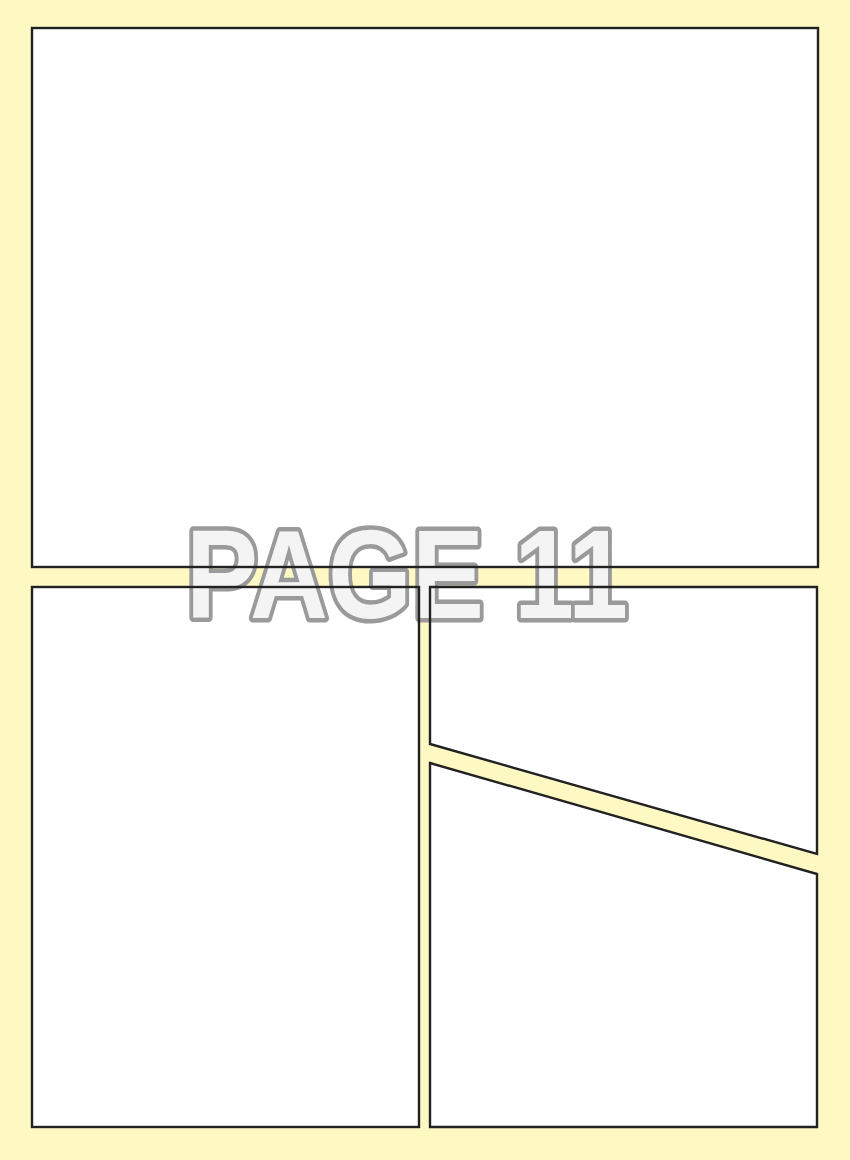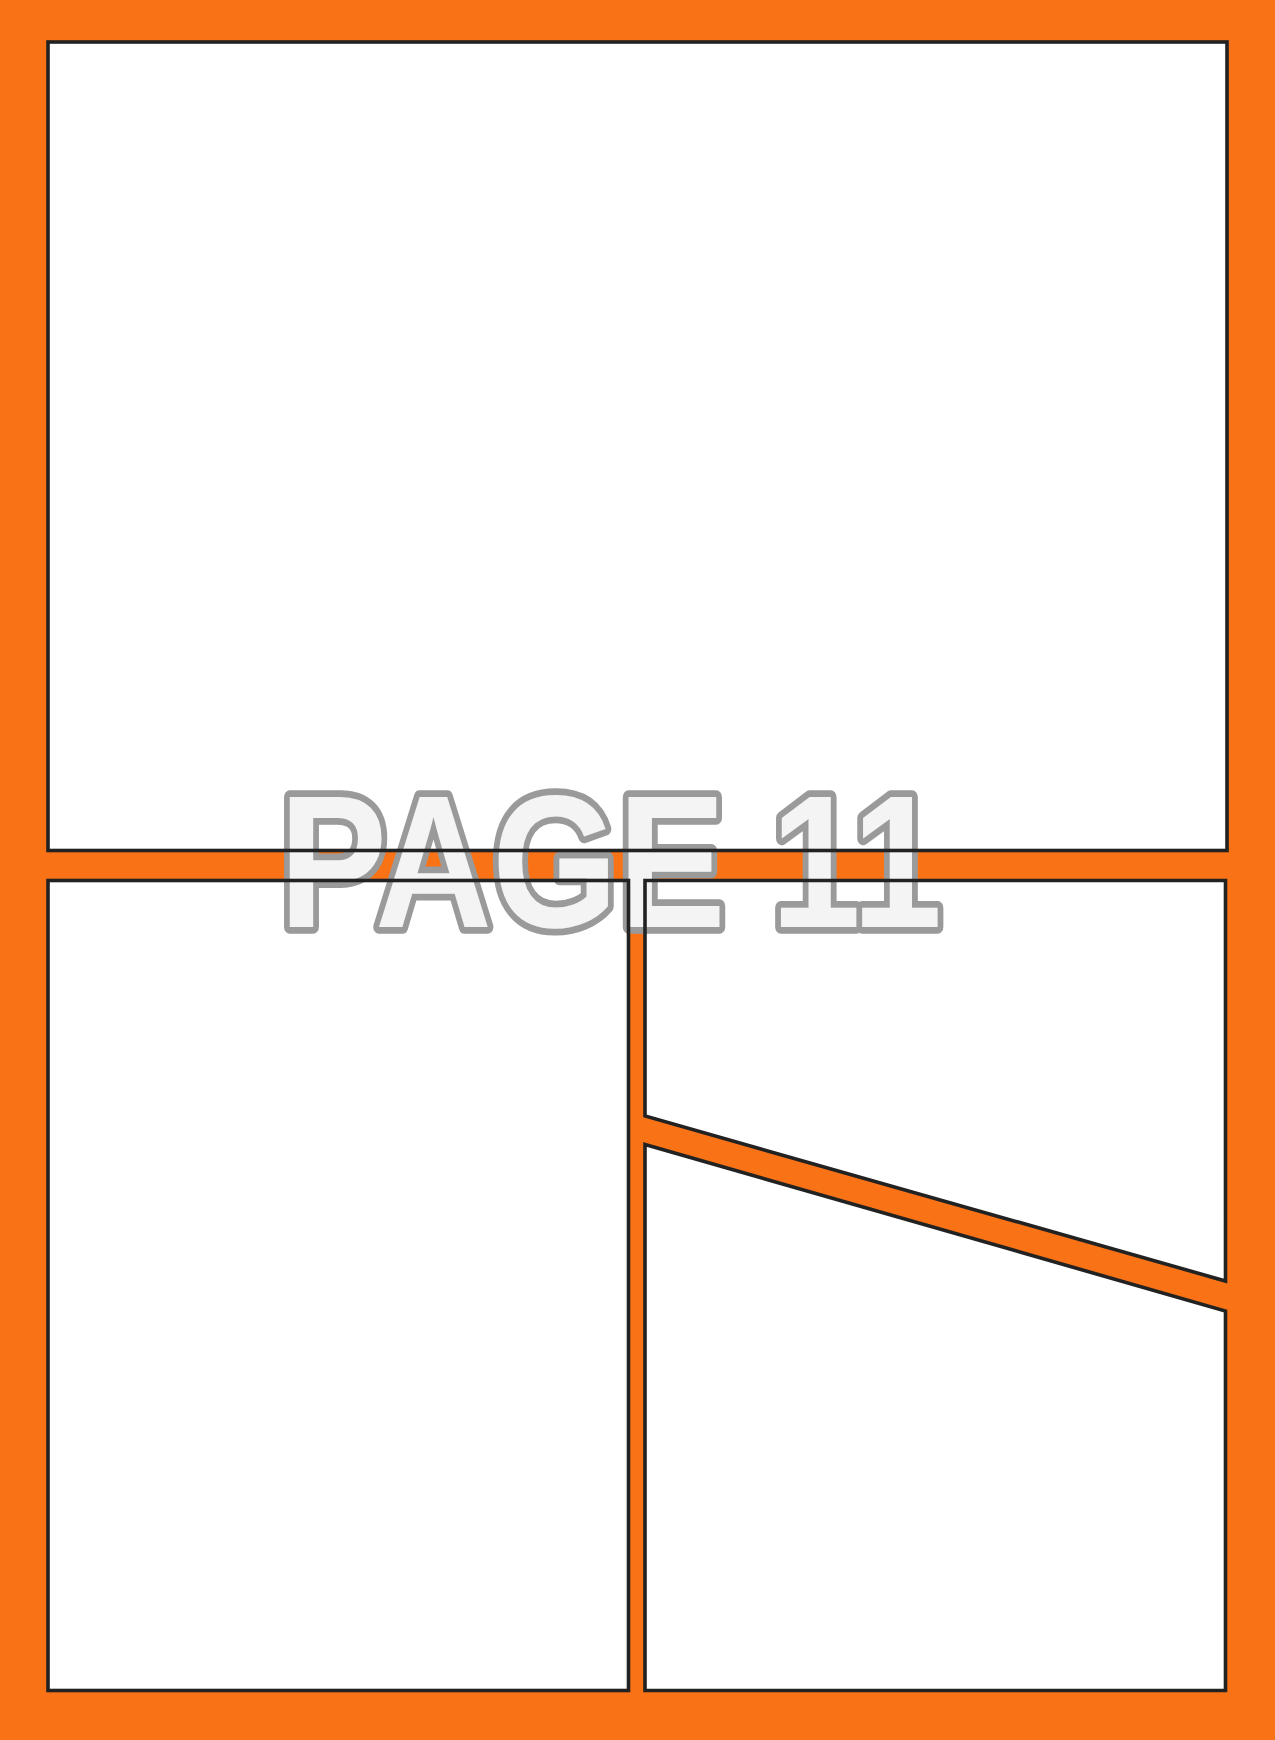--- a/index.html
+++ b/index.html
@@ -10,21 +10,21 @@
     width: 850px;
     height: 1160px;
     background: #f2f2f2;
     overflow: hidden;
     font-family: "Liberation Sans", "DejaVu Sans", sans-serif;
   }
   .comic-page {
     position: relative;
     width: 850px;
     height: 1160px;
-    background: #f97316;
+    background: #fef9c3;
   }
   .comic-page svg {
     display: block;
     width: 850px;
     height: 1160px;
   }
   .panel-fill {
     stroke: none;
   }
   .panel-border {

